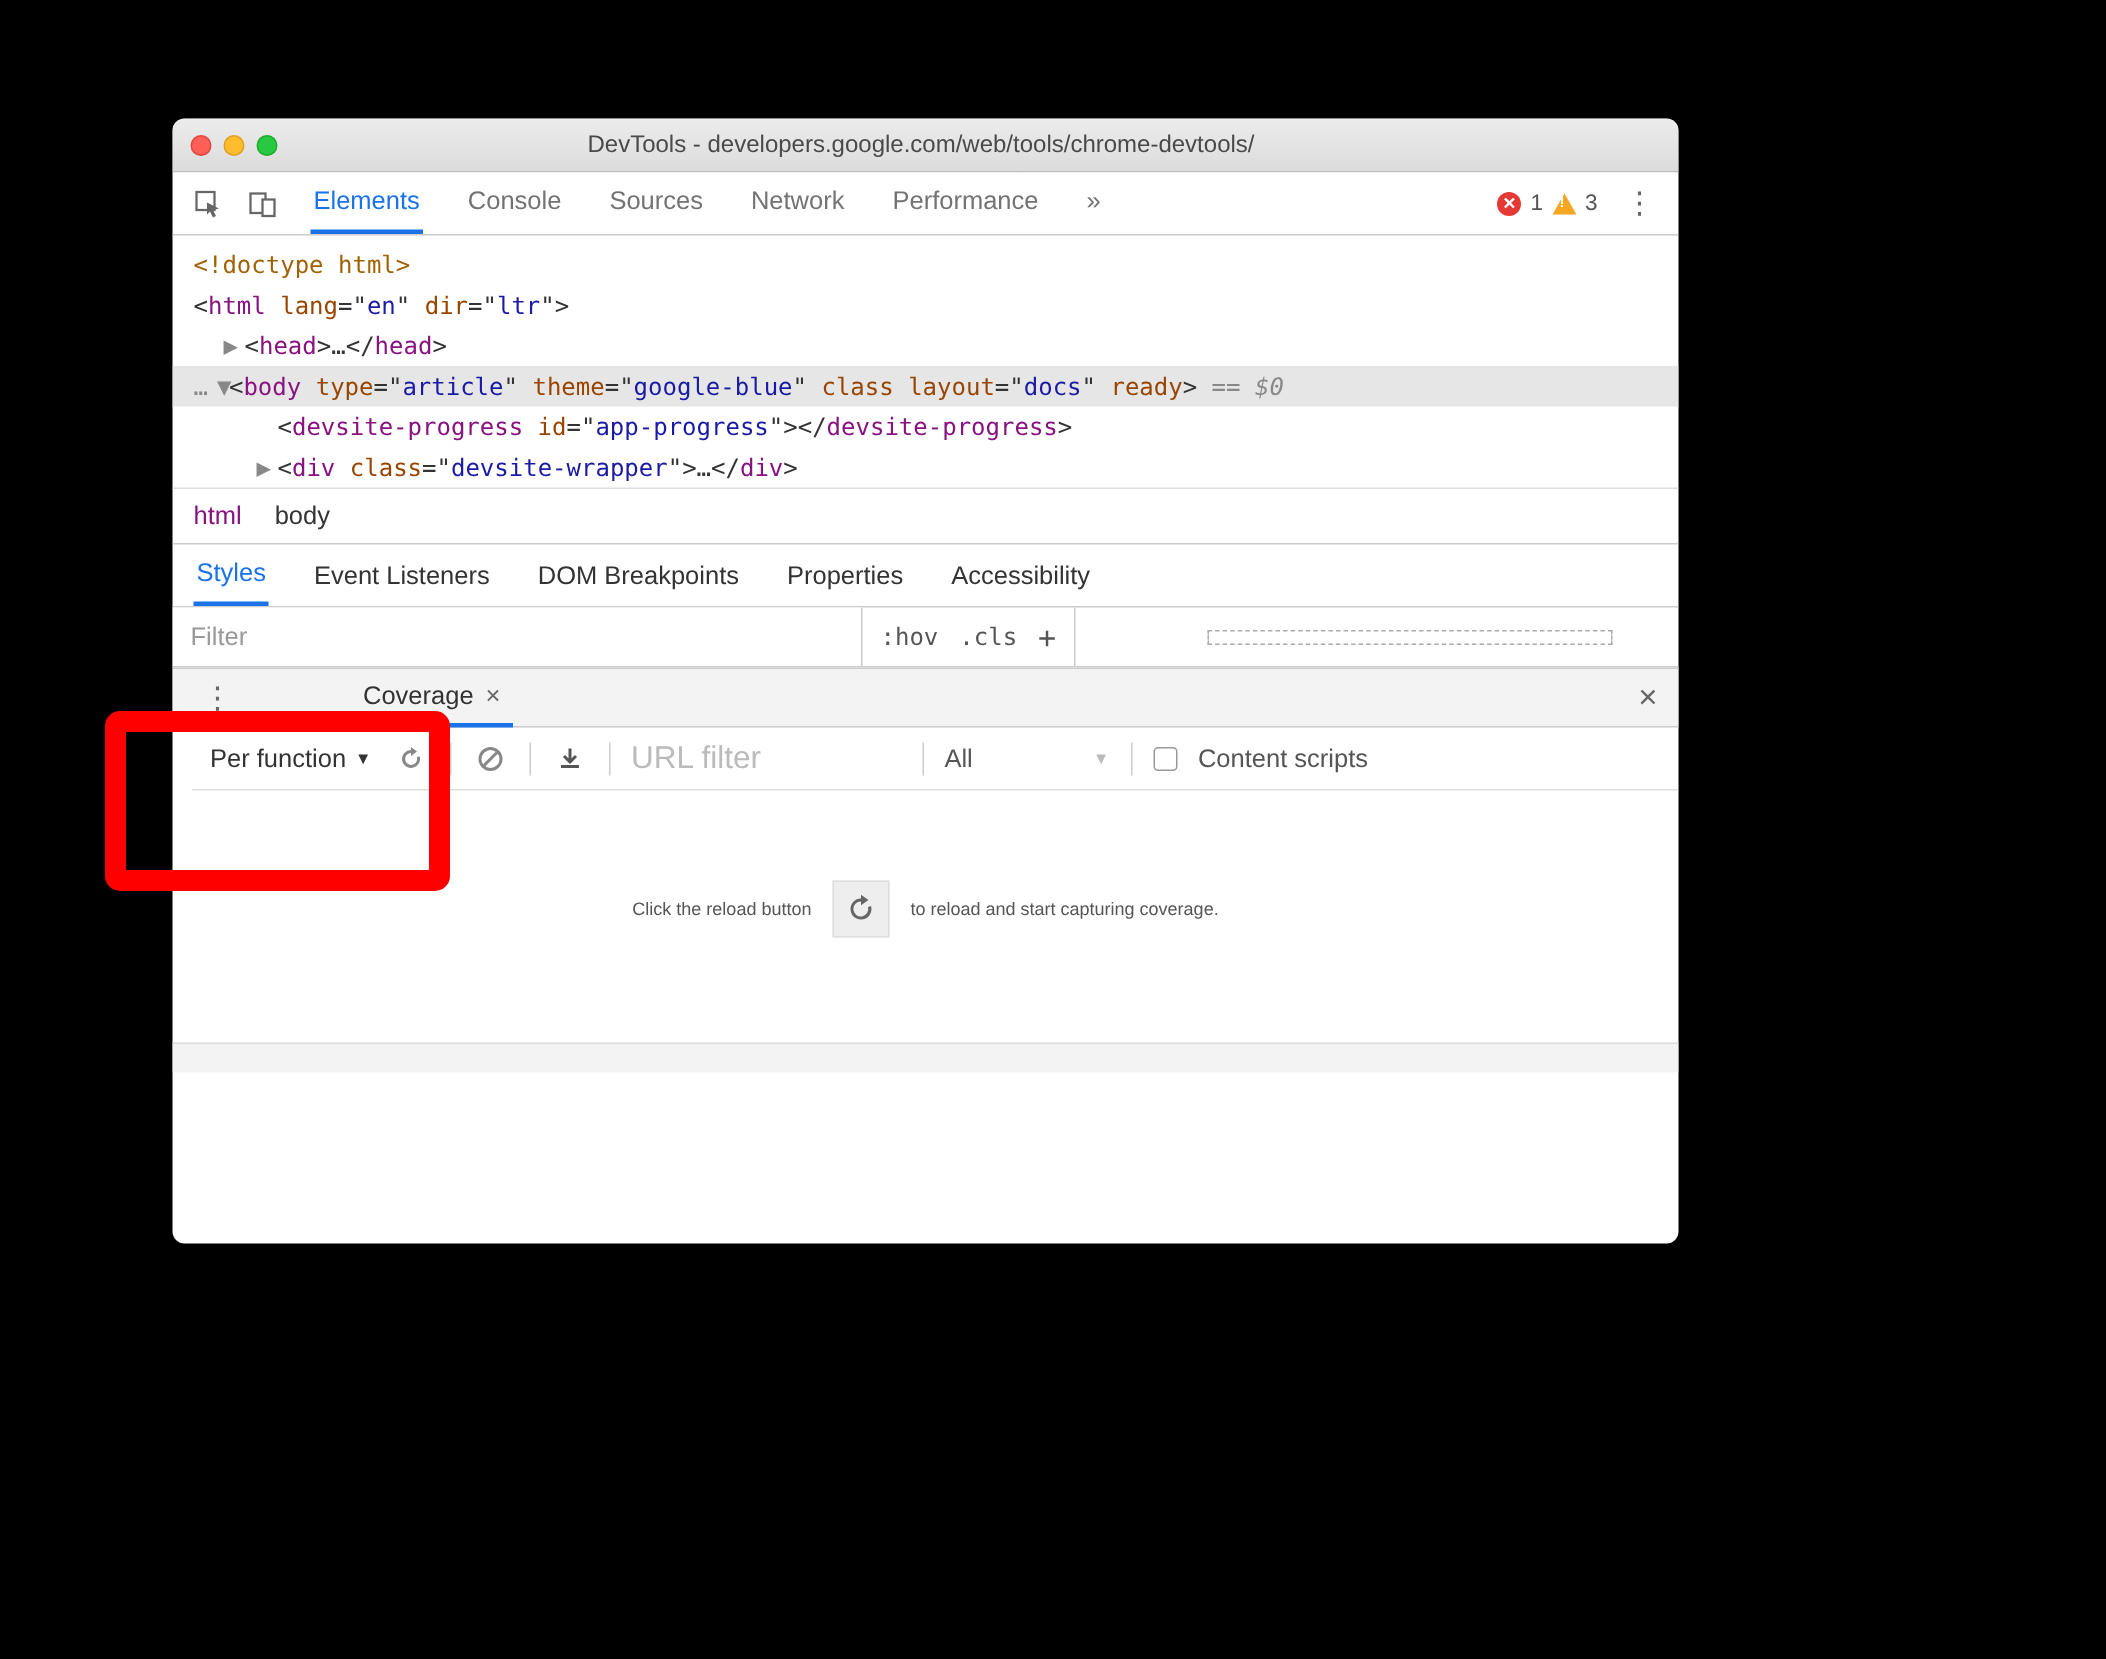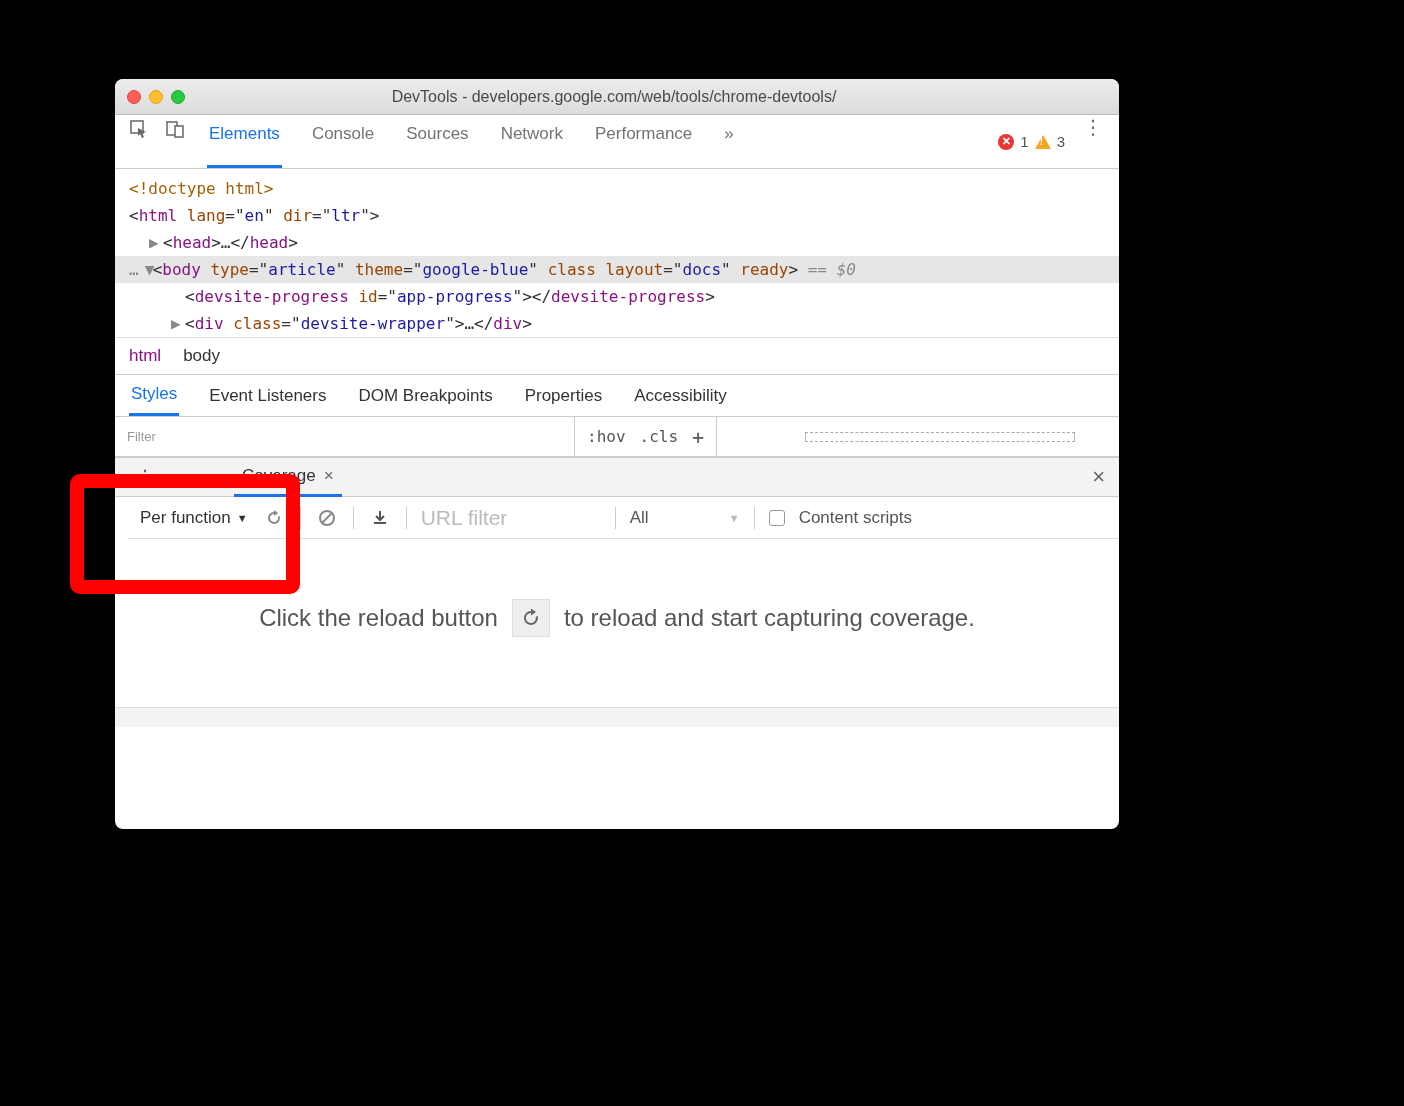--- a/index.html
+++ b/index.html
@@ -5,21 +5,21 @@
 * { box-sizing: border-box; margin: 0; padding: 0; }
 body { background: #000; font-family: -apple-system, 'Helvetica Neue', Arial, sans-serif; width: 1404px; height: 1106px; position: relative; }
 .window { position: absolute; left: 115px; top: 79px; width: 1004px; height: 750px; background: #fff; border-radius: 8px; box-shadow: 0 20px 60px rgba(0,0,0,0.5); overflow: hidden; }
 .titlebar { height: 36px; background: linear-gradient(#ececec,#dcdcdc); border-bottom: 1px solid #bdbdbd; display: flex; align-items: center; padding: 0 12px; position: relative; border-radius: 8px 8px 0 0; }
 .traffic { display: flex; gap: 8px; }
 .dot { width: 14px; height: 14px; border-radius: 50%; }
 .dot.red { background: #ff5f57; border: 1px solid #e14640; }
 .dot.yellow { background: #ffbd2e; border: 1px solid #dfa123; }
 .dot.green { background: #28c940; border: 1px solid #1dad2b; }
 .title { position: absolute; left: 0; right: 18px; text-align: center; font-size: 16px; color: #4a4a4a; padding-left: 12px; }
-.toolbar { height: 54px; border-bottom: 1px solid #ccc; display: flex; padding: 0 10px; font-size: 17px; color: #555; }
+.toolbar { height: 42px; border-bottom: 1px solid #ccc; display: flex; align-items: center; padding: 0 10px; font-size: 17px; color: #555; }
 .tool-icon { width: 28px; height: 28px; display: flex; align-items: center; justify-content: center; color: #666; margin-right: 8px; }
 .tabs { display: flex; gap: 28px; margin-left: 10px; }
 .tab { padding: 9px 2px; cursor: pointer; color: #737373; }
 .tab.active { color: #1a73e8; border-bottom: 3px solid #1a73e8; }
 .spacer { flex: 1; }
 .errwarn { display: flex; align-items: center; gap: 6px; margin-right: 12px; font-size: 15px; }
 .dot-icon { width: 16px; height: 16px; border-radius: 50%; display: inline-flex; align-items: center; justify-content: center; color: #fff; font-size: 11px; font-weight: bold; }
 .tri-icon { width: 0; height: 0; border-left: 8px solid transparent; border-right: 8px solid transparent; border-bottom: 14px solid #f5a623; position: relative; }
 .tri-icon::after { content: '!'; position: absolute; left: -3px; top: 1px; color: #fff; font-size: 10px; font-weight: bold; }
 .kebab { font-size: 20px; color: #666; padding: 0 6px; cursor: pointer; }
@@ -32,40 +32,40 @@
 .dom .ital { color: #888; font-style: italic; }
 .tri { color: #888; display: inline-block; width: 14px; }
 .ell { color: #888; }
 .crumbs { height: 38px; border-top: 1px solid #ddd; border-bottom: 1px solid #ccc; display: flex; align-items: center; padding: 0 14px; gap: 22px; font-size: 17px; }
 .crumb { color: #333; cursor: pointer; }
 .crumb.purple { color: #881280; }
 .subtabs { height: 42px; border-bottom: 1px solid #ccc; display: flex; align-items: center; gap: 28px; padding: 0 14px; font-size: 17px; }
 .subtab { padding: 9px 2px; cursor: pointer; color: #333; }
 .subtab.active { color: #1a73e8; border-bottom: 3px solid #1a73e8; }
 .filterbar { height: 40px; border-bottom: 1px solid #ccc; display: flex; align-items: stretch; font-size: 17px; }
-.filterinput { flex: 0 0 460px; border: none; border-right: 1px solid #ccc; padding: 0 12px; font-size: 13px; color: #333; outline: none; }
+.filterinput { flex: 0 0 460px; border: none; border-right: 1px solid #ccc; padding: 0 12px; font-size: 17px; color: #333; outline: none; }
 .filterinput::placeholder { color: #999; }
 .togglebox { display: flex; align-items: center; padding: 0 12px; gap: 14px; border-right: 1px solid #ccc; color: #555; font-family: Menlo, monospace; font-size: 16px; }
 .togglebox .plus { font-size: 20px; cursor: pointer; }
 .dashed { height: 10px; border: 1px dashed #aaa; margin: 0 0 0 auto; width: 270px; align-self: center; margin-right: 44px; }
 .drawer-tabs { height: 40px; border-top: 1px solid #ccc; border-bottom: 1px solid #ccc; background: #f3f3f3; display: flex; align-items: center; padding: 0 14px; font-size: 17px; position: relative; }
 .drawer-tab { padding: 8px 8px; cursor: pointer; color: #333; display: flex; align-items: center; gap: 8px; }
 .drawer-tab.active { border-bottom: 3px solid #1a73e8; }
 .drawer-close { position: absolute; right: 14px; font-size: 22px; color: #666; cursor: pointer; }
 .coverage-toolbar { height: 42px; border-bottom: 1px solid #ddd; display: flex; align-items: center; padding: 0 12px; gap: 14px; font-size: 17px; color: #555; margin-left: 13px; }
 .dropdown { display: flex; align-items: center; gap: 6px; cursor: pointer; color: #333; }
 .dropdown .tri-down { font-size: 11px; }
 .vsep { width: 1px; height: 22px; background: #ccc; }
 .icon-btn { width: 24px; height: 24px; display: flex; align-items: center; justify-content: center; color: #666; cursor: pointer; }
 .urlfilter { border: none; outline: none; font-size: 21px; color: #333; width: 180px; }
 .urlfilter::placeholder { color: #bbb; }
 .typefilter { display: flex; align-items: center; gap: 6px; color: #555; cursor: pointer; width: 110px; text-align: right; }
 .checkbox { width: 16px; height: 16px; border: 1px solid #999; border-radius: 3px; }
 .cs-label { color: #555; }
-.coverage-body { flex: 1; display: flex; align-items: center; justify-content: center; padding: 60px 0 70px; font-size: 24px; color: #555; gap: 14px; }
+.coverage-body { flex: 1; display: flex; align-items: center; justify-content: center; padding: 60px 0 70px; font-size: 12px; color: #555; gap: 14px; }
 .reload-btn { width: 38px; height: 38px; background: #eee; border: 1px solid #ddd; display: flex; align-items: center; justify-content: center; font-size: 20px; color: #555; }
 .footer { height: 20px; background: #f3f3f3; border-top: 1px solid #ddd; }
 .highlight { position: absolute; left: 70px; top: 474px; width: 230px; height: 120px; border: 14px solid #f00; border-radius: 10px; pointer-events: none; }
 svg { display: block; }
 </style>
 </head>
 <body>
 
 <div class="window">
 

